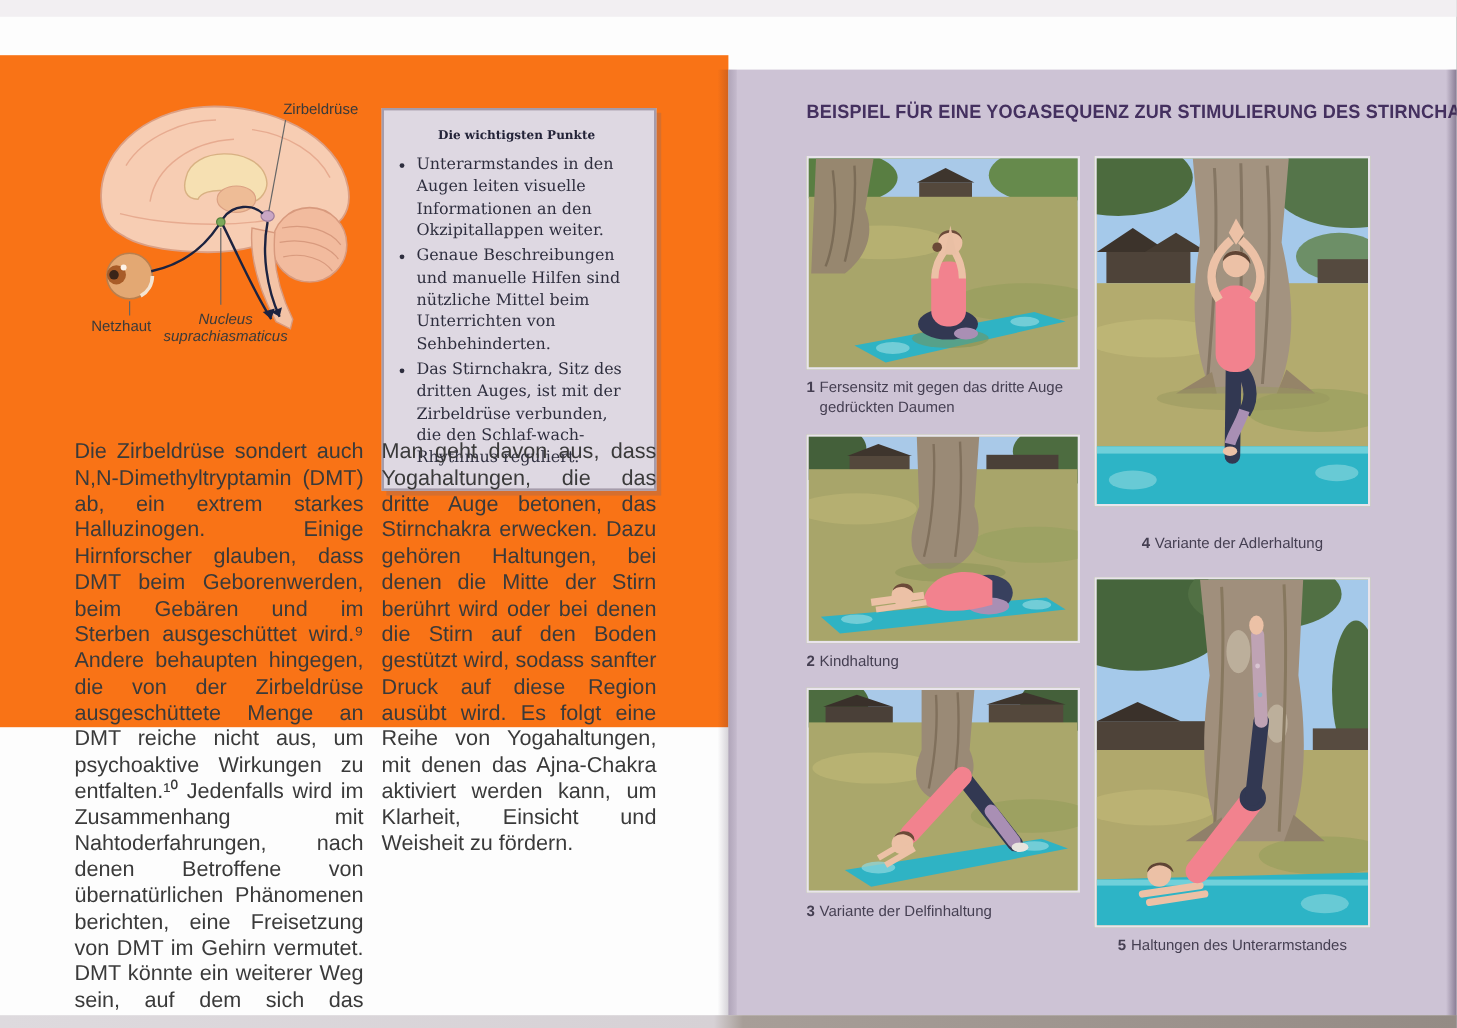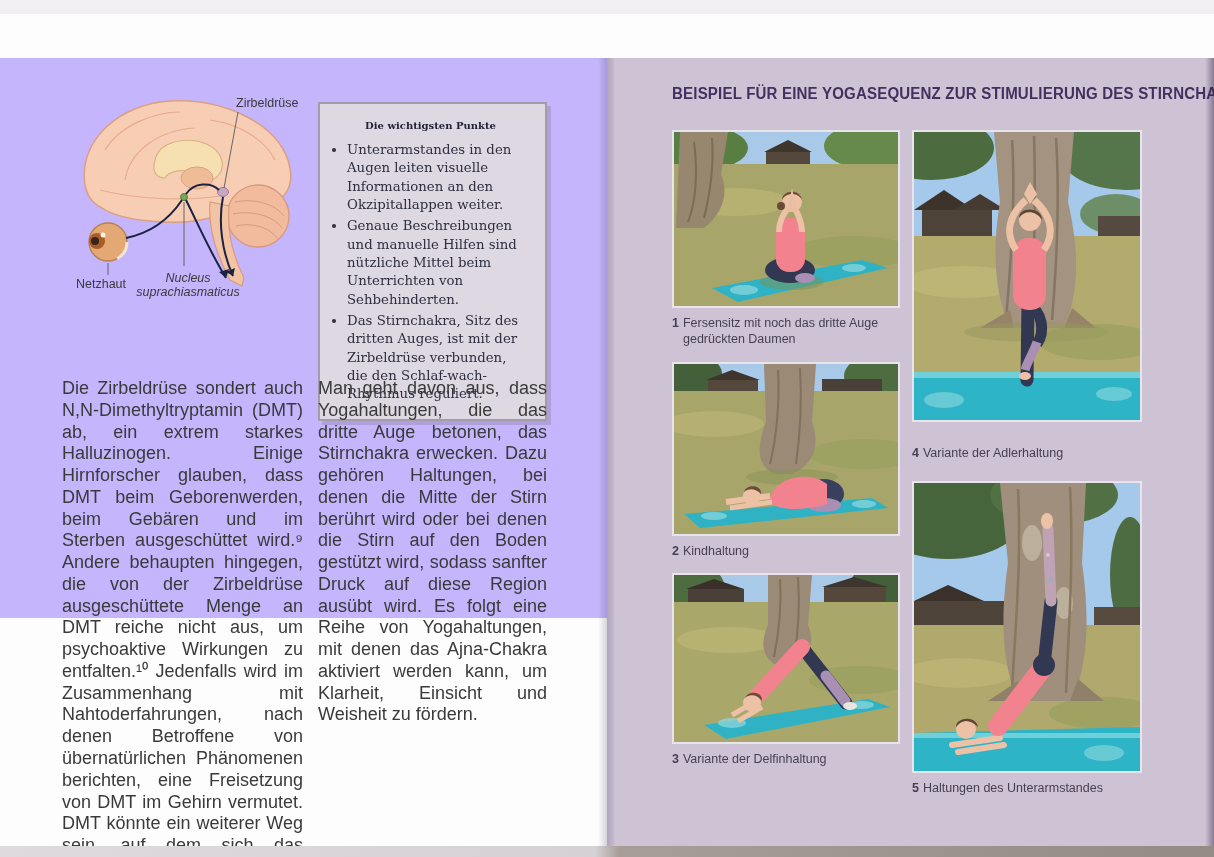--- a/index.html
+++ b/index.html
@@ -15,21 +15,21 @@
   .spacer{flex:1;}
   .run-title.right{margin-right:36px;}
   .pg-num.right{margin-right:30px;}
   .gutter-shadow{position:absolute;top:58px;left:598px;width:16px;height:799px;
                  background:linear-gradient(to right,rgba(0,0,0,0) 0%,rgba(40,25,55,.18) 55%,rgba(40,25,55,.05) 100%);}
   .right-edge{position:absolute;top:58px;right:0;width:9px;height:799px;
               background:linear-gradient(to right,rgba(50,35,65,0) 0%,rgba(50,35,65,.45) 100%);}
   .bottom-edge{position:absolute;bottom:0;left:0;width:100%;height:11px;
                background:linear-gradient(to right,#dedade 0%,#d6d1d5 49%,#a79e98 51%,#948b85 100%);}
   
-  .left-page{position:absolute;top:58px;left:0;width:607px;height:560px;background:#c4b5fd;}
+  .left-page{position:absolute;top:46px;left:0;width:607px;height:560px;background:#f97316;}
   .brain-fig{position:absolute;left:60px;top:32px;width:250px;height:218px;margin:0;}
   .fig-caption{position:absolute;left:62px;top:250px;width:252px;margin:0;
                font-size:14.5px;line-height:1.32;color:#3d3d3d;}
   .fig-caption em{font-style:italic;}
   .col{position:absolute;margin:0;text-align:justify;font-size:18px;line-height:1.21;
        color:#3a3a3a;hyphens:auto;}
   .col1{left:62px;top:320px;width:241px;}
   .col2{left:318px;top:320px;width:229px;}
   .infobox{position:absolute;left:318px;top:44px;width:229px;box-sizing:border-box;
            background:#ded8e2;border:2px solid #a59cab;box-shadow:4px 4px 0 rgba(110,100,120,.25);
@@ -39,21 +39,21 @@
   .infobox-list{margin:0;padding-left:17px;list-style:disc;}
   .infobox-list li{font-family:"DejaVu Serif",serif;font-size:13.3px;line-height:1.38;
                    color:#2e2e3e;margin-bottom:3px;}
   
   .right-page{position:absolute;top:58px;left:607px;width:607px;height:788px;background:#cdc3d5;}
   .seq-title{position:absolute;left:65px;top:27px;margin:0;font-size:16px;font-weight:bold;
              color:#44305f;letter-spacing:.2px;transform:scaleX(.94);transform-origin:left center;
              white-space:nowrap;}
   .pcol{position:absolute;top:72px;display:flex;flex-direction:column;}
   .pcol1{left:65px;width:228px;}
-  .pcol2{left:305px;width:230px;}
+  .pcol2{left:305px;width:230px;align-items:center;}
   .photo{margin:0;border:2px solid #e9e4ec;box-sizing:border-box;background:#9db07a;}
   .photo svg{display:block;width:100%;height:100%;}
   .p178{height:178px;} .p174{height:174px;} .p171{height:171px;} .p292{height:292px;}
   .photo-cap{margin:7px 0 14px 0;font-size:12.5px;line-height:1.3;color:#453f52;
              padding-left:11px;text-indent:-11px;}
   .photo-cap .cap-num{font-weight:bold;margin-right:4px;font-style:normal;}
   .mb20{margin-bottom:20px;} .mb16{margin-bottom:16px;}
 </style>
 </head>
 <body>
@@ -156,21 +156,21 @@
             <rect x="102" y="86" width="29" height="54" rx="13" fill="#f2828e"></rect>
             <path d="M105,100 C105,86 112,80 116,72" stroke="#ecc1a6" stroke-width="6" fill="none"></path>
             <path d="M128,100 C128,86 122,80 119,72" stroke="#ecc1a6" stroke-width="6" fill="none"></path>
             <circle cx="118" cy="70" r="10" fill="#ecc1a6"></circle>
             <path d="M108,68 C108,58 126,56 128,68 C124,60 112,60 108,68 Z" fill="#6b4a38"></path>
             <circle cx="107" cy="74" r="4" fill="#6b4a38"></circle>
             <polygon points="113,80 118,56 123,80" fill="#e9bfa4"></polygon>
           </g>
         </svg>
       </figure>
-      <div class="photo-cap"><b class="cap-num">1</b><span>Fersensitz mit noch das dritte Auge gedrückten Daumen</span></div>
+      <div class="photo-cap"><b class="cap-num">1</b><span>Fersensitz mit gegen das dritte Auge gedrückten Daumen</span></div>
 
       <figure class="photo p174">
         <svg viewBox="0 0 224 170" preserveAspectRatio="none">
           <rect width="224" height="30" fill="#a9c9e8"></rect>
           <ellipse cx="-4" cy="10" rx="52" ry="26" fill="#44603a"></ellipse>
           <ellipse cx="226" cy="12" rx="56" ry="27" fill="#4d6c40"></ellipse>
           <rect x="34" y="16" width="50" height="12" fill="#54483c"></rect>
           <polygon points="32,16 58,6 86,16" fill="#3e352d"></polygon>
           <rect x="148" y="15" width="60" height="13" fill="#4a4038"></rect>
           <rect y="27" width="224" height="143" fill="#a8a56a"></rect>

